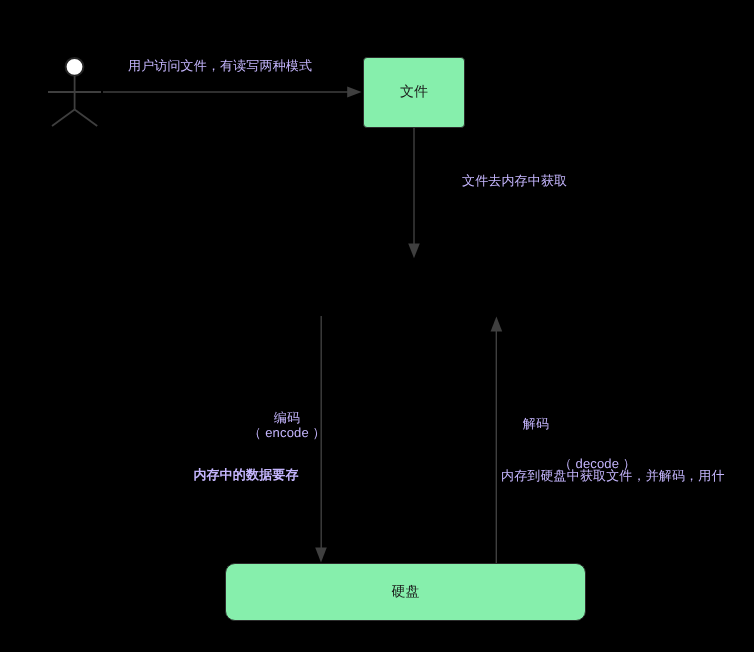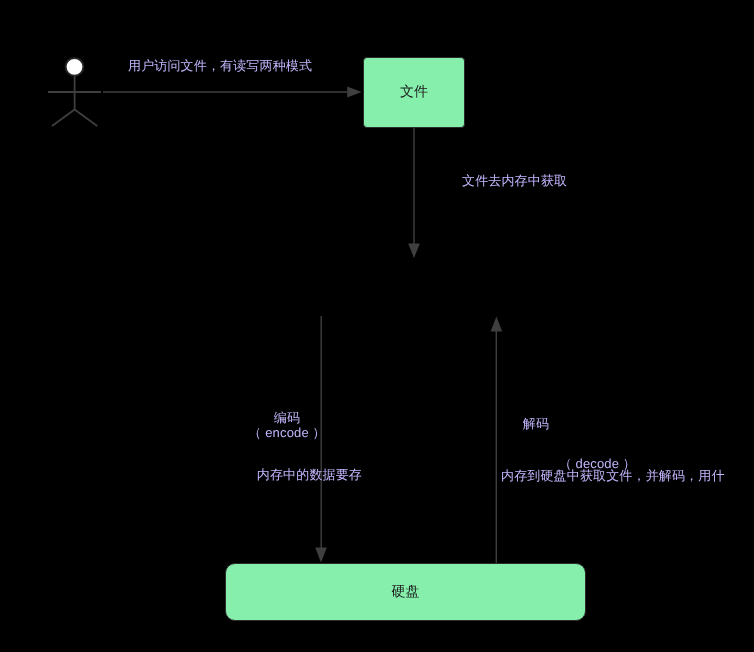--- a/index.html
+++ b/index.html
@@ -95,19 +95,19 @@
   <div class="node" style="left:225px; top:563px; width:361px; height:58px;border-radius:10px;">
     <span>硬盘</span>
   </div>
 
   <div class="edge-label" style="left:128px; top:58px;">用户访问文件，有读写两种模式</div>
 
   <div class="edge-label" style="left:434px; top:173px;margin-left:28px;">文件去内存中获取</div>
 
   <div class="edge-label" style="left:187px; top:410px; width:200px; text-align:center;">编码</div>
   <div class="edge-label" style="left:187px; top:425px; width:200px; text-align:center;">（ encode ）</div>
-  <div class="edge-label" style="left:162px; top:467px; width:200px; text-align:right;">内存中的数据要存</div>
+  <div class="edge-label" style="left:146px; top:467px; width:200px; text-align:center;font-weight:bold;">内存中的数据要存</div>
 
   <div class="edge-label" style="left:436px; top:416px; width:200px; text-align:center;">解码</div>
   <div class="edge-label" style="left:436px; top:456px; width:200px; text-align:right;">（ decode ）</div>
   <div class="edge-label" style="left:501px; top:468px; width:222px; text-align:right;">内存到硬盘中获取文件，并解码，用什</div>
 
 </div>
 
 </body></html>

